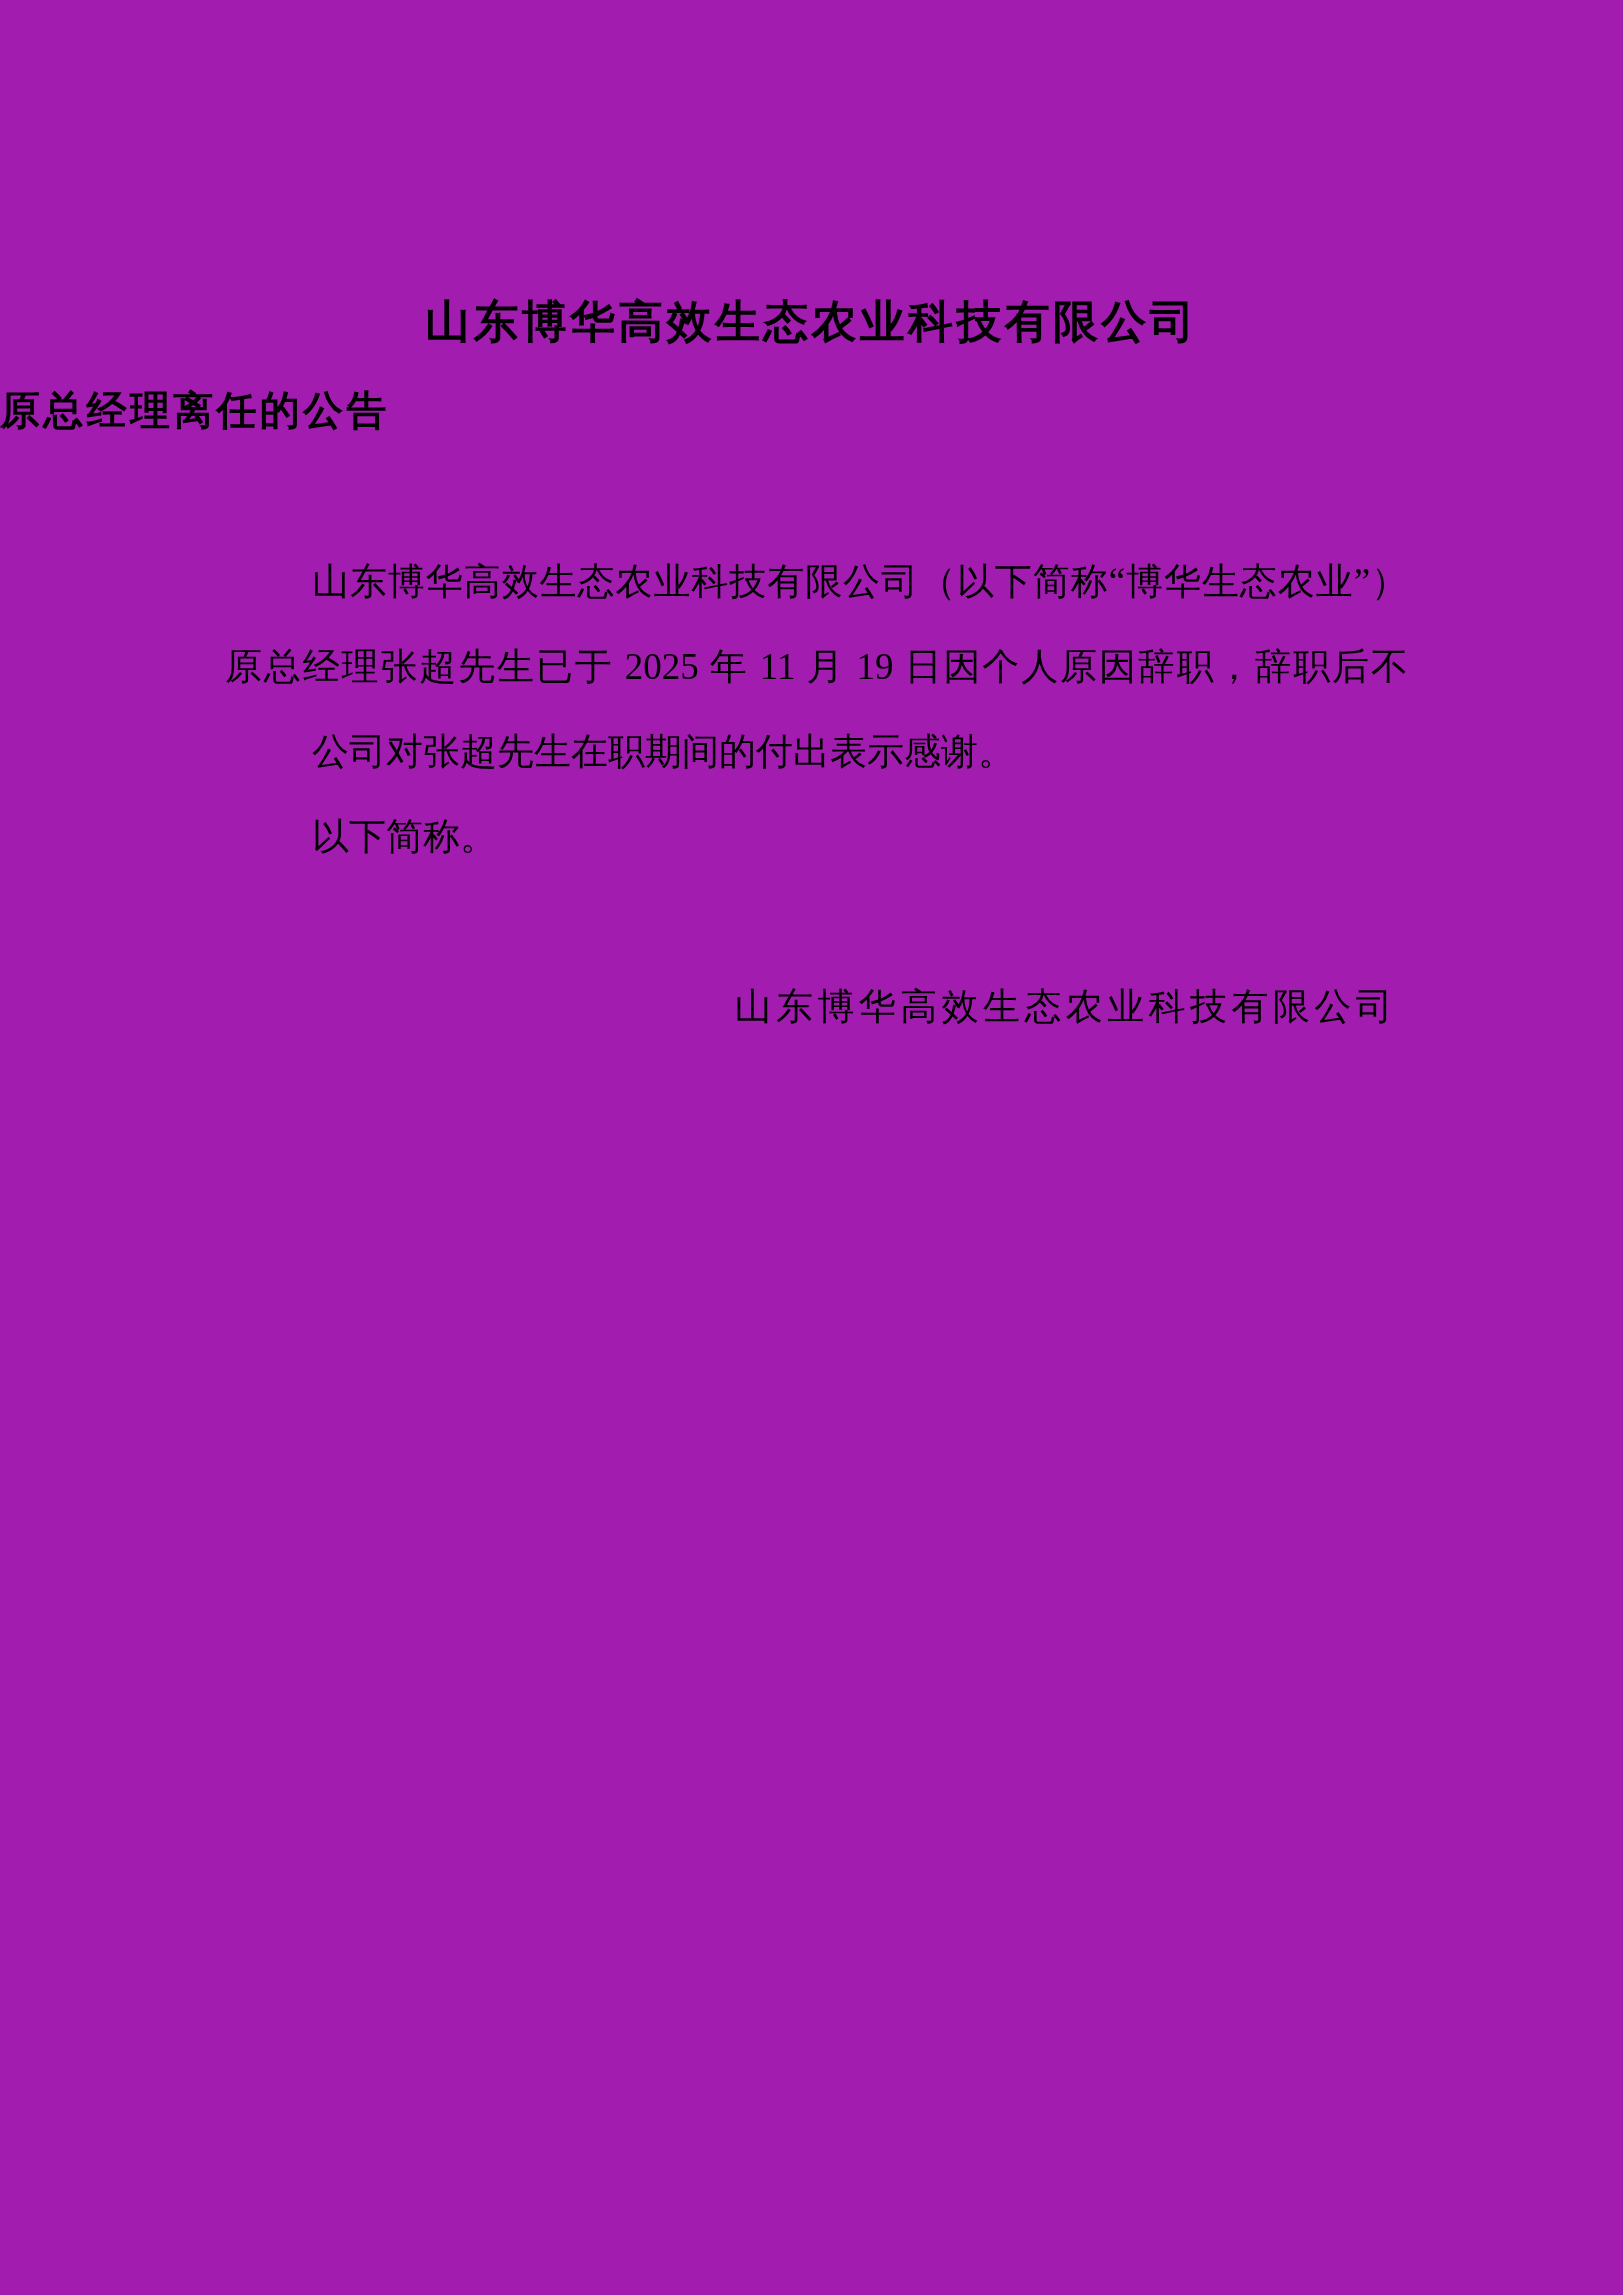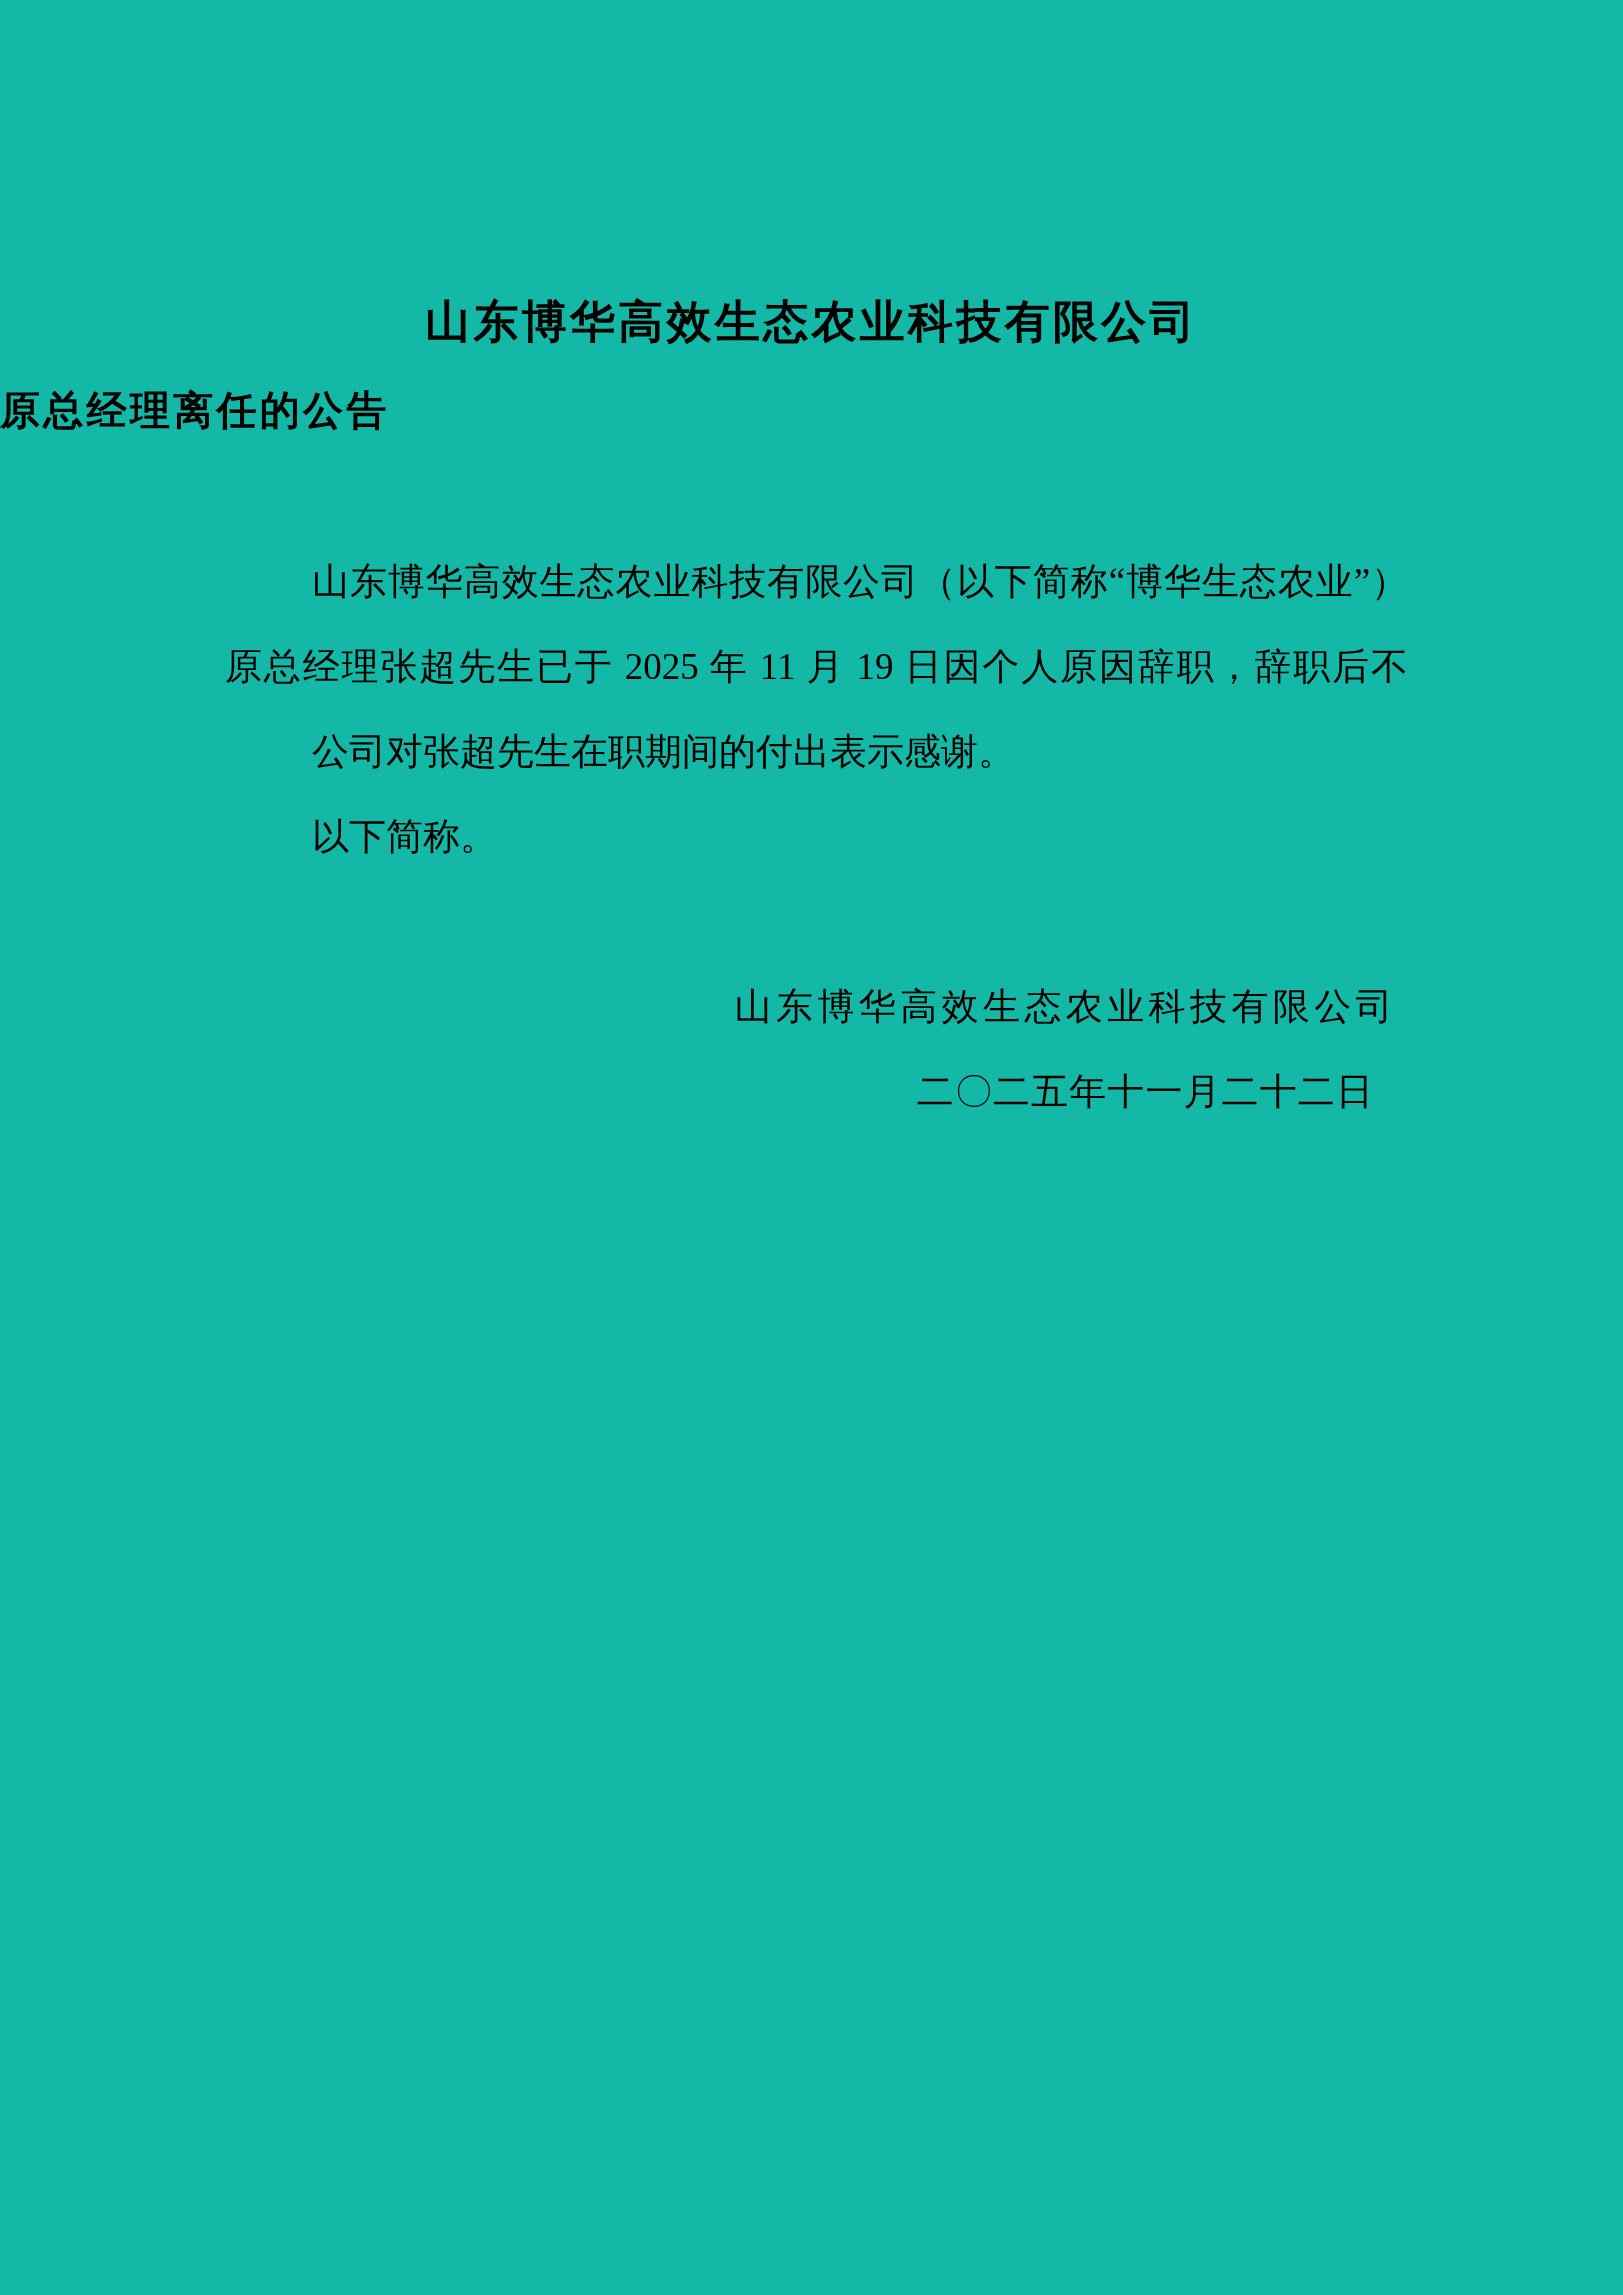--- a/index.html
+++ b/index.html
@@ -4,21 +4,21 @@
 <style>
   html, body {
     margin: 0;
     padding: 0;
     background: #ffffff;
   }
   .page {
     position: relative;
     width: 1623px;
     height: 2295px;
-    background: #14b8a6;
+    background: #a21caf;
     color: #000000;
     font-family: "Liberation Serif", serif;
     overflow: hidden;
   }
   .doc-title-1 {
     position: absolute;
     top: 277px;
     left: 0;
     right: 0;
     height: 90px;
@@ -97,18 +97,17 @@
 
 
     <div class="line indent">公司对张超先生在职期间的付出表示感谢。</div>
 
     <div class="line indent">以下简称。</div>
 
     <div class="blank-line"></div>
 
     <div class="sig-line">山东博华高效生态农业科技有限公司</div>
 
-    <div class="date-line">二〇二五年十一月二十二日</div>
 
   </div>
 
 </div>
 
 
 </body></html>

